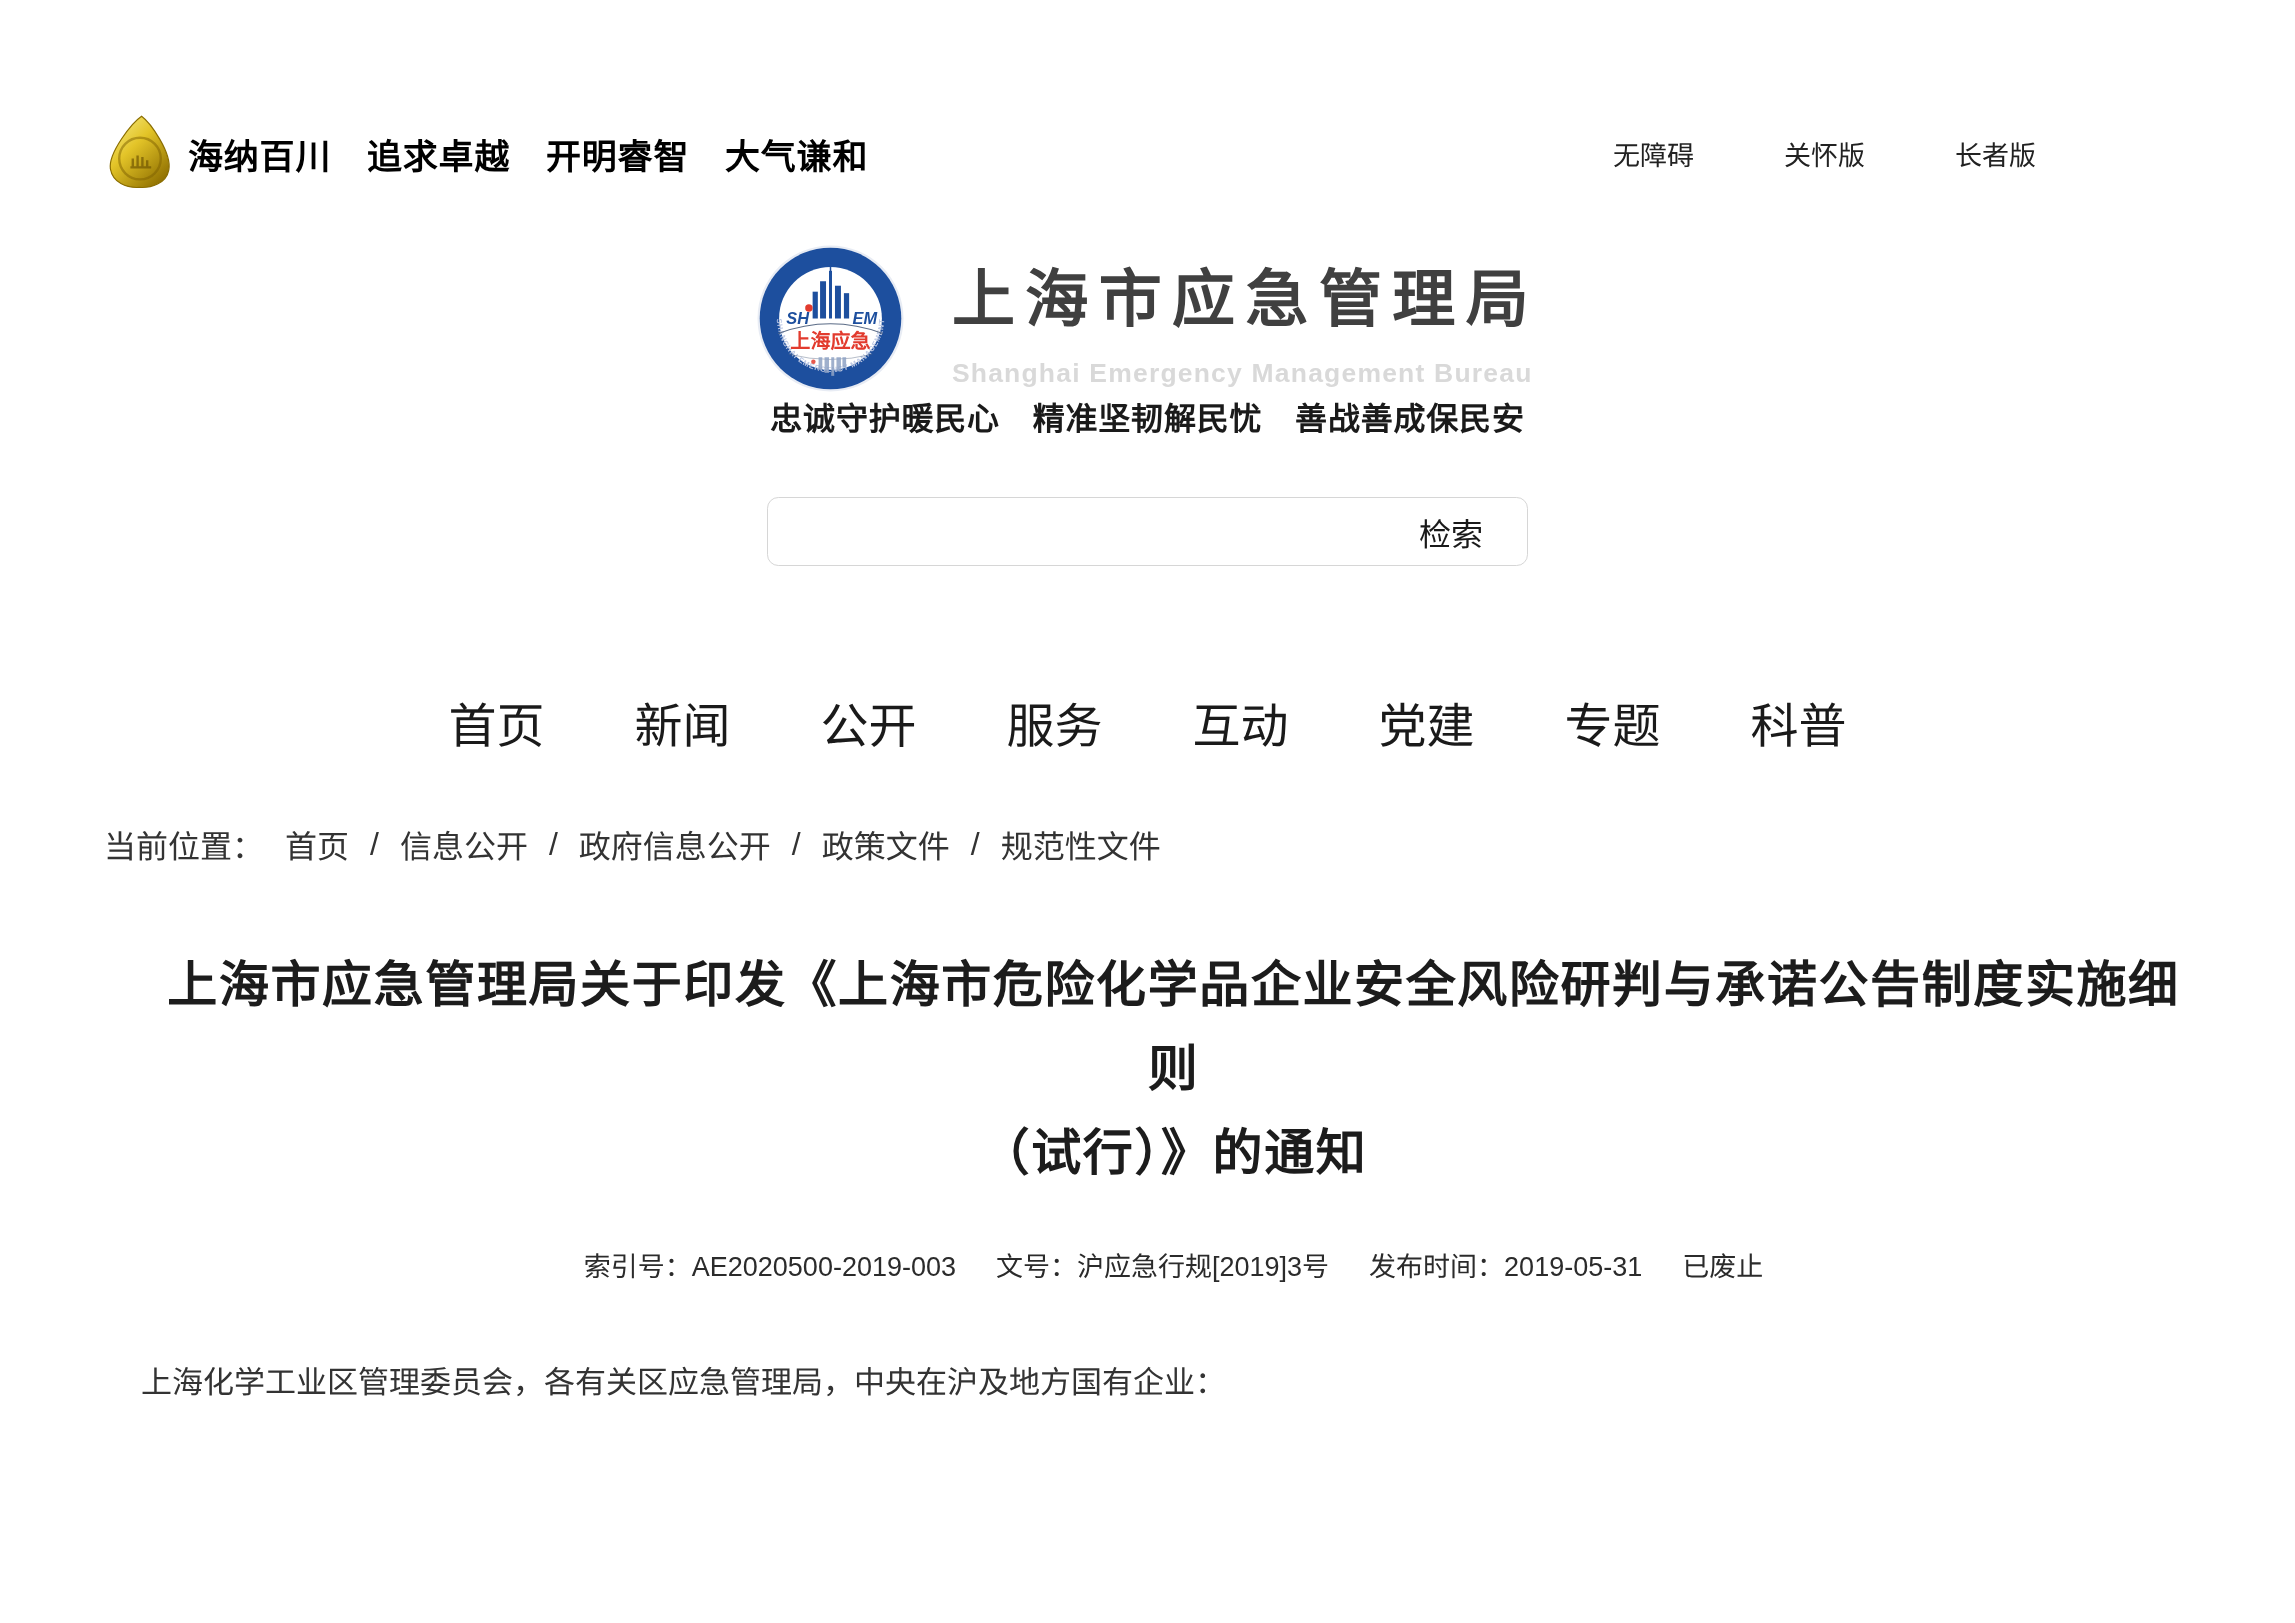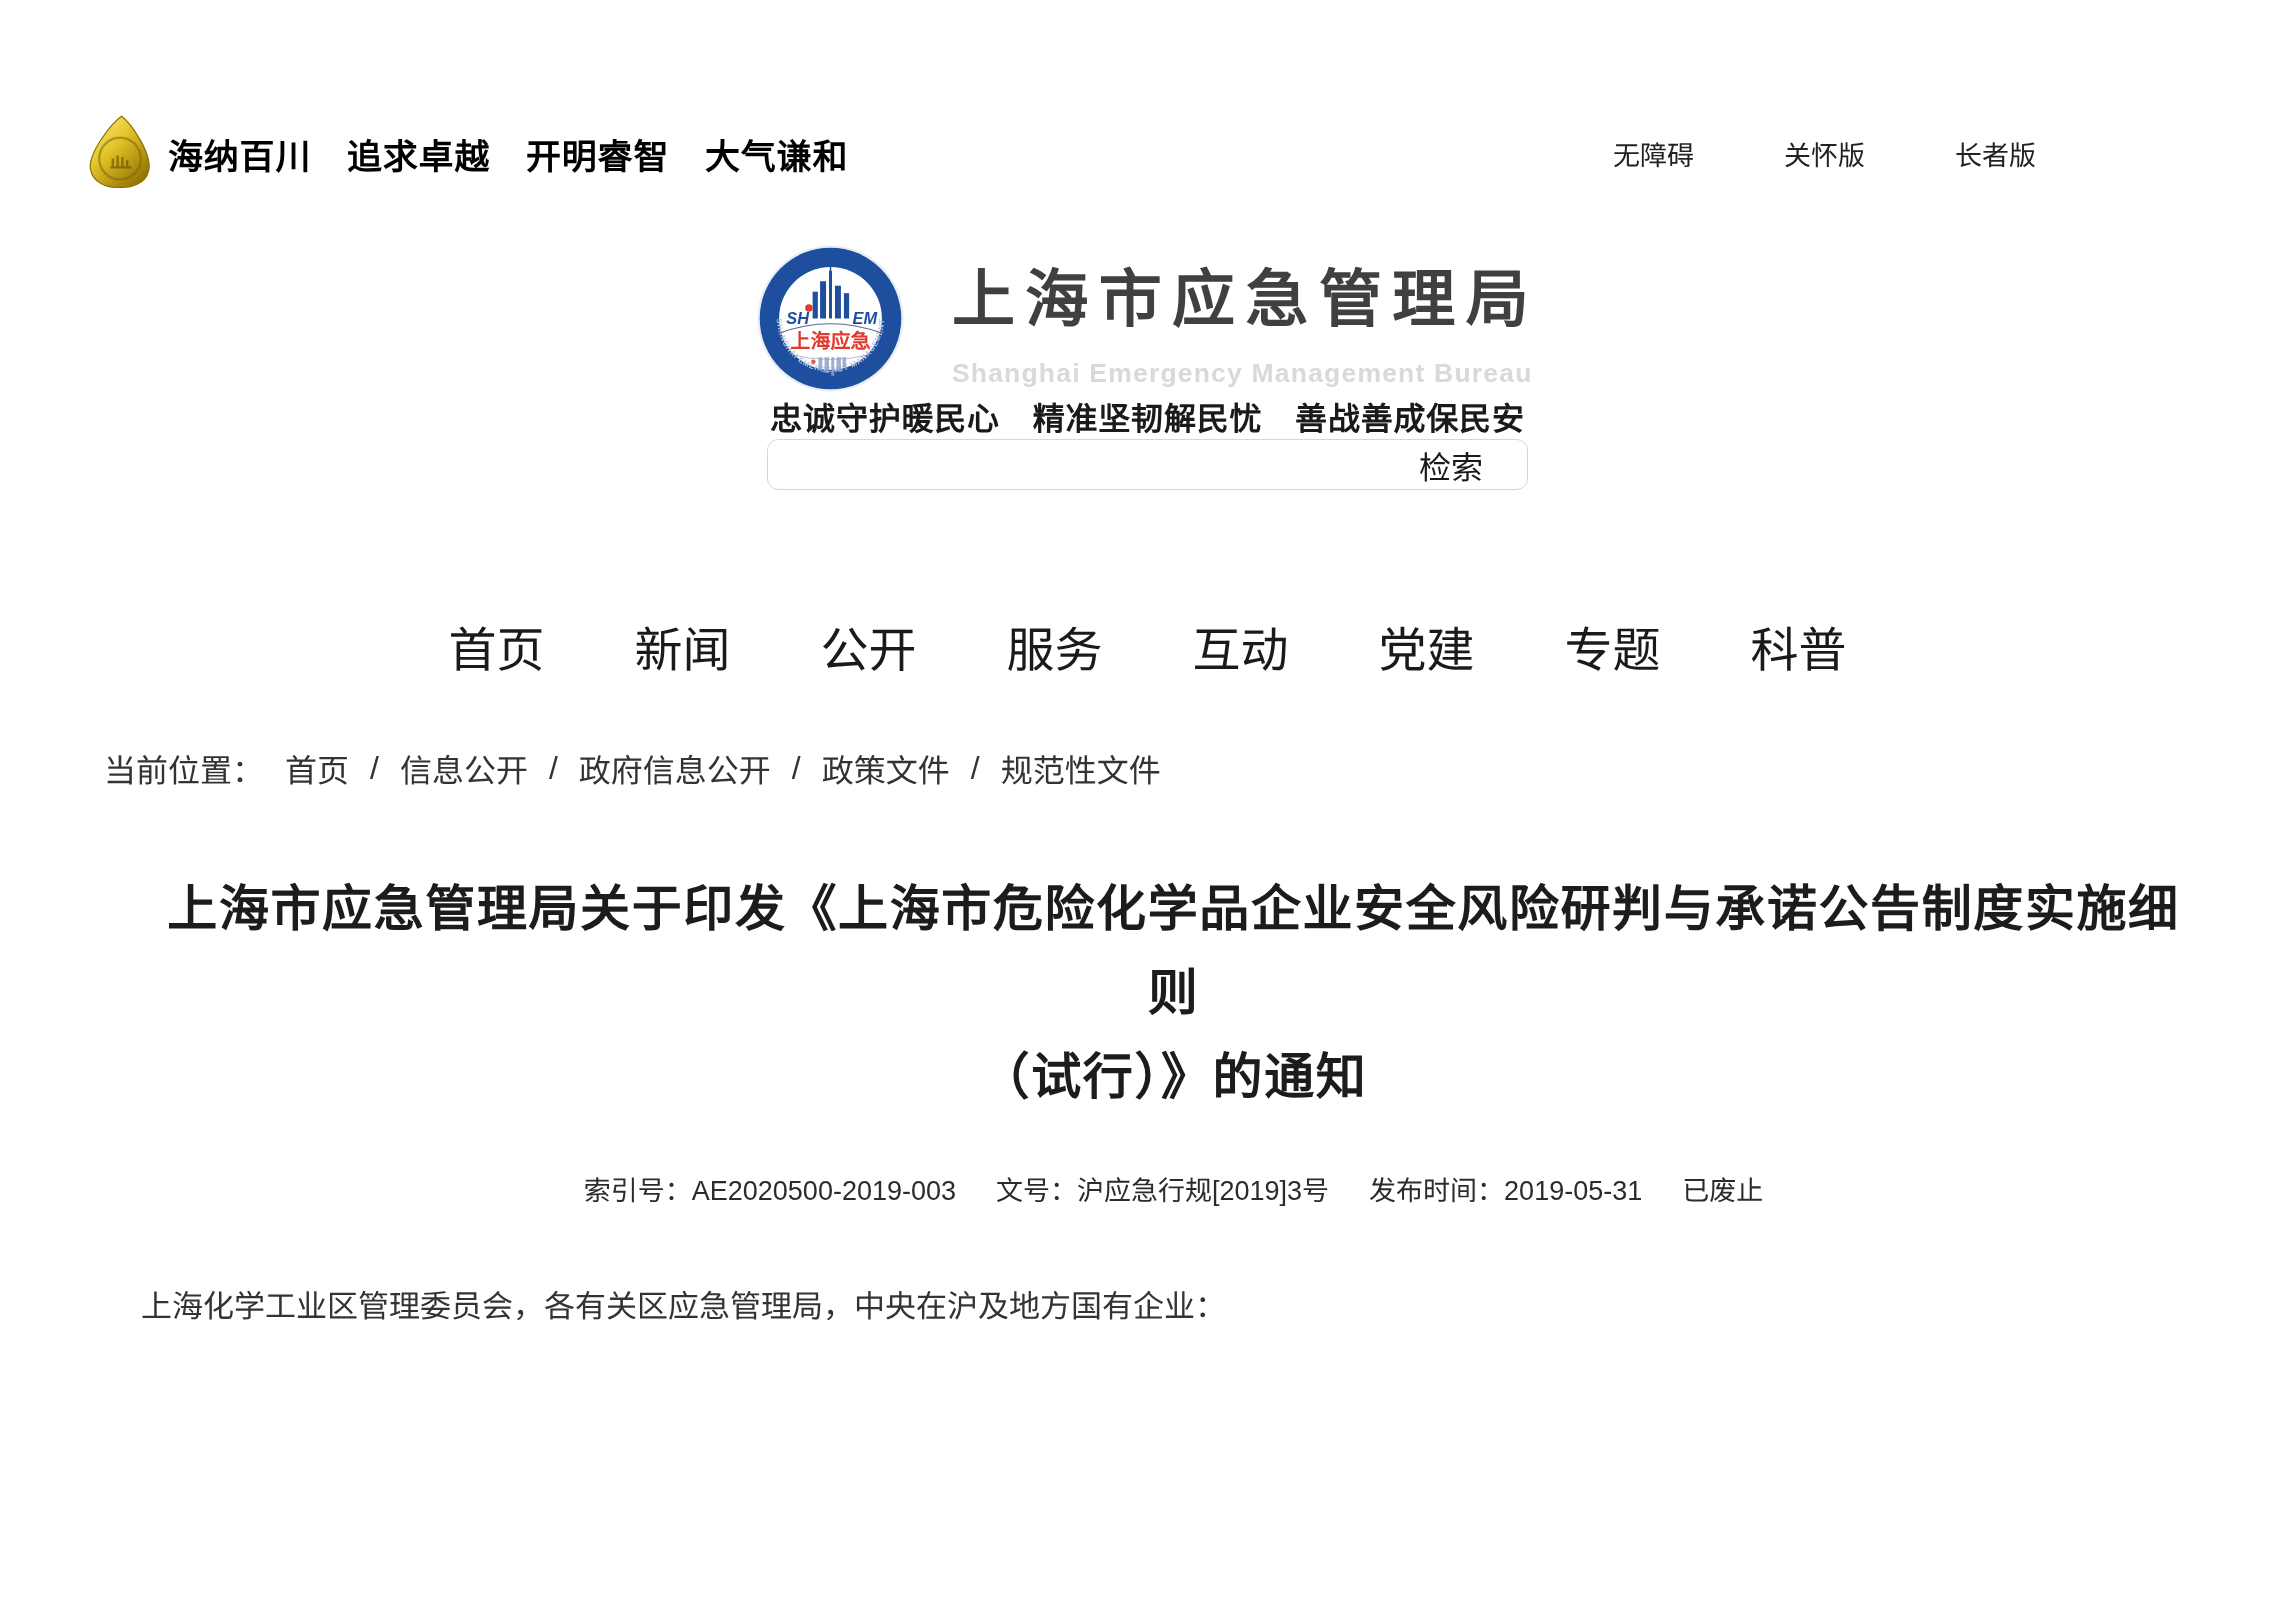--- a/index.html
+++ b/index.html
@@ -11,21 +11,21 @@
     font-family: "Liberation Sans", "DejaVu Sans", sans-serif;
     color: #222222;
     overflow: hidden;
   }
 
   
   .topbar {
     display: flex;
     justify-content: space-between;
     align-items: center;
-    padding: 113px 259px 0 80px;
+    padding: 113px 259px 0 100px;
   }
   .topbar-left { display: flex; align-items: center; gap: 8px; }
   .motto {
     font-size: 35px;
     font-weight: 700;
     color: #000000;
     letter-spacing: 0.8px;
     white-space: nowrap;
   }
   .topbar-links { display: flex; gap: 90px; }
@@ -59,22 +59,23 @@
   .brand-slogan {
     font-size: 32px;
     font-weight: 600;
     color: #1a1a1a;
     letter-spacing: 0.8px;
     white-space: nowrap;
   }
 
   
   .searchbar {
+    margin-top: 58px;
     width: 761px;
-    height: 51px;
+    height: 69px;
     box-sizing: border-box;
     border: 1.6px solid #d6d6d6;
     border-radius: 11.3px;
     background: #ffffff;
     display: flex;
     align-items: center;
   }
   .search-input {
     flex: 1;
     height: 100%;

